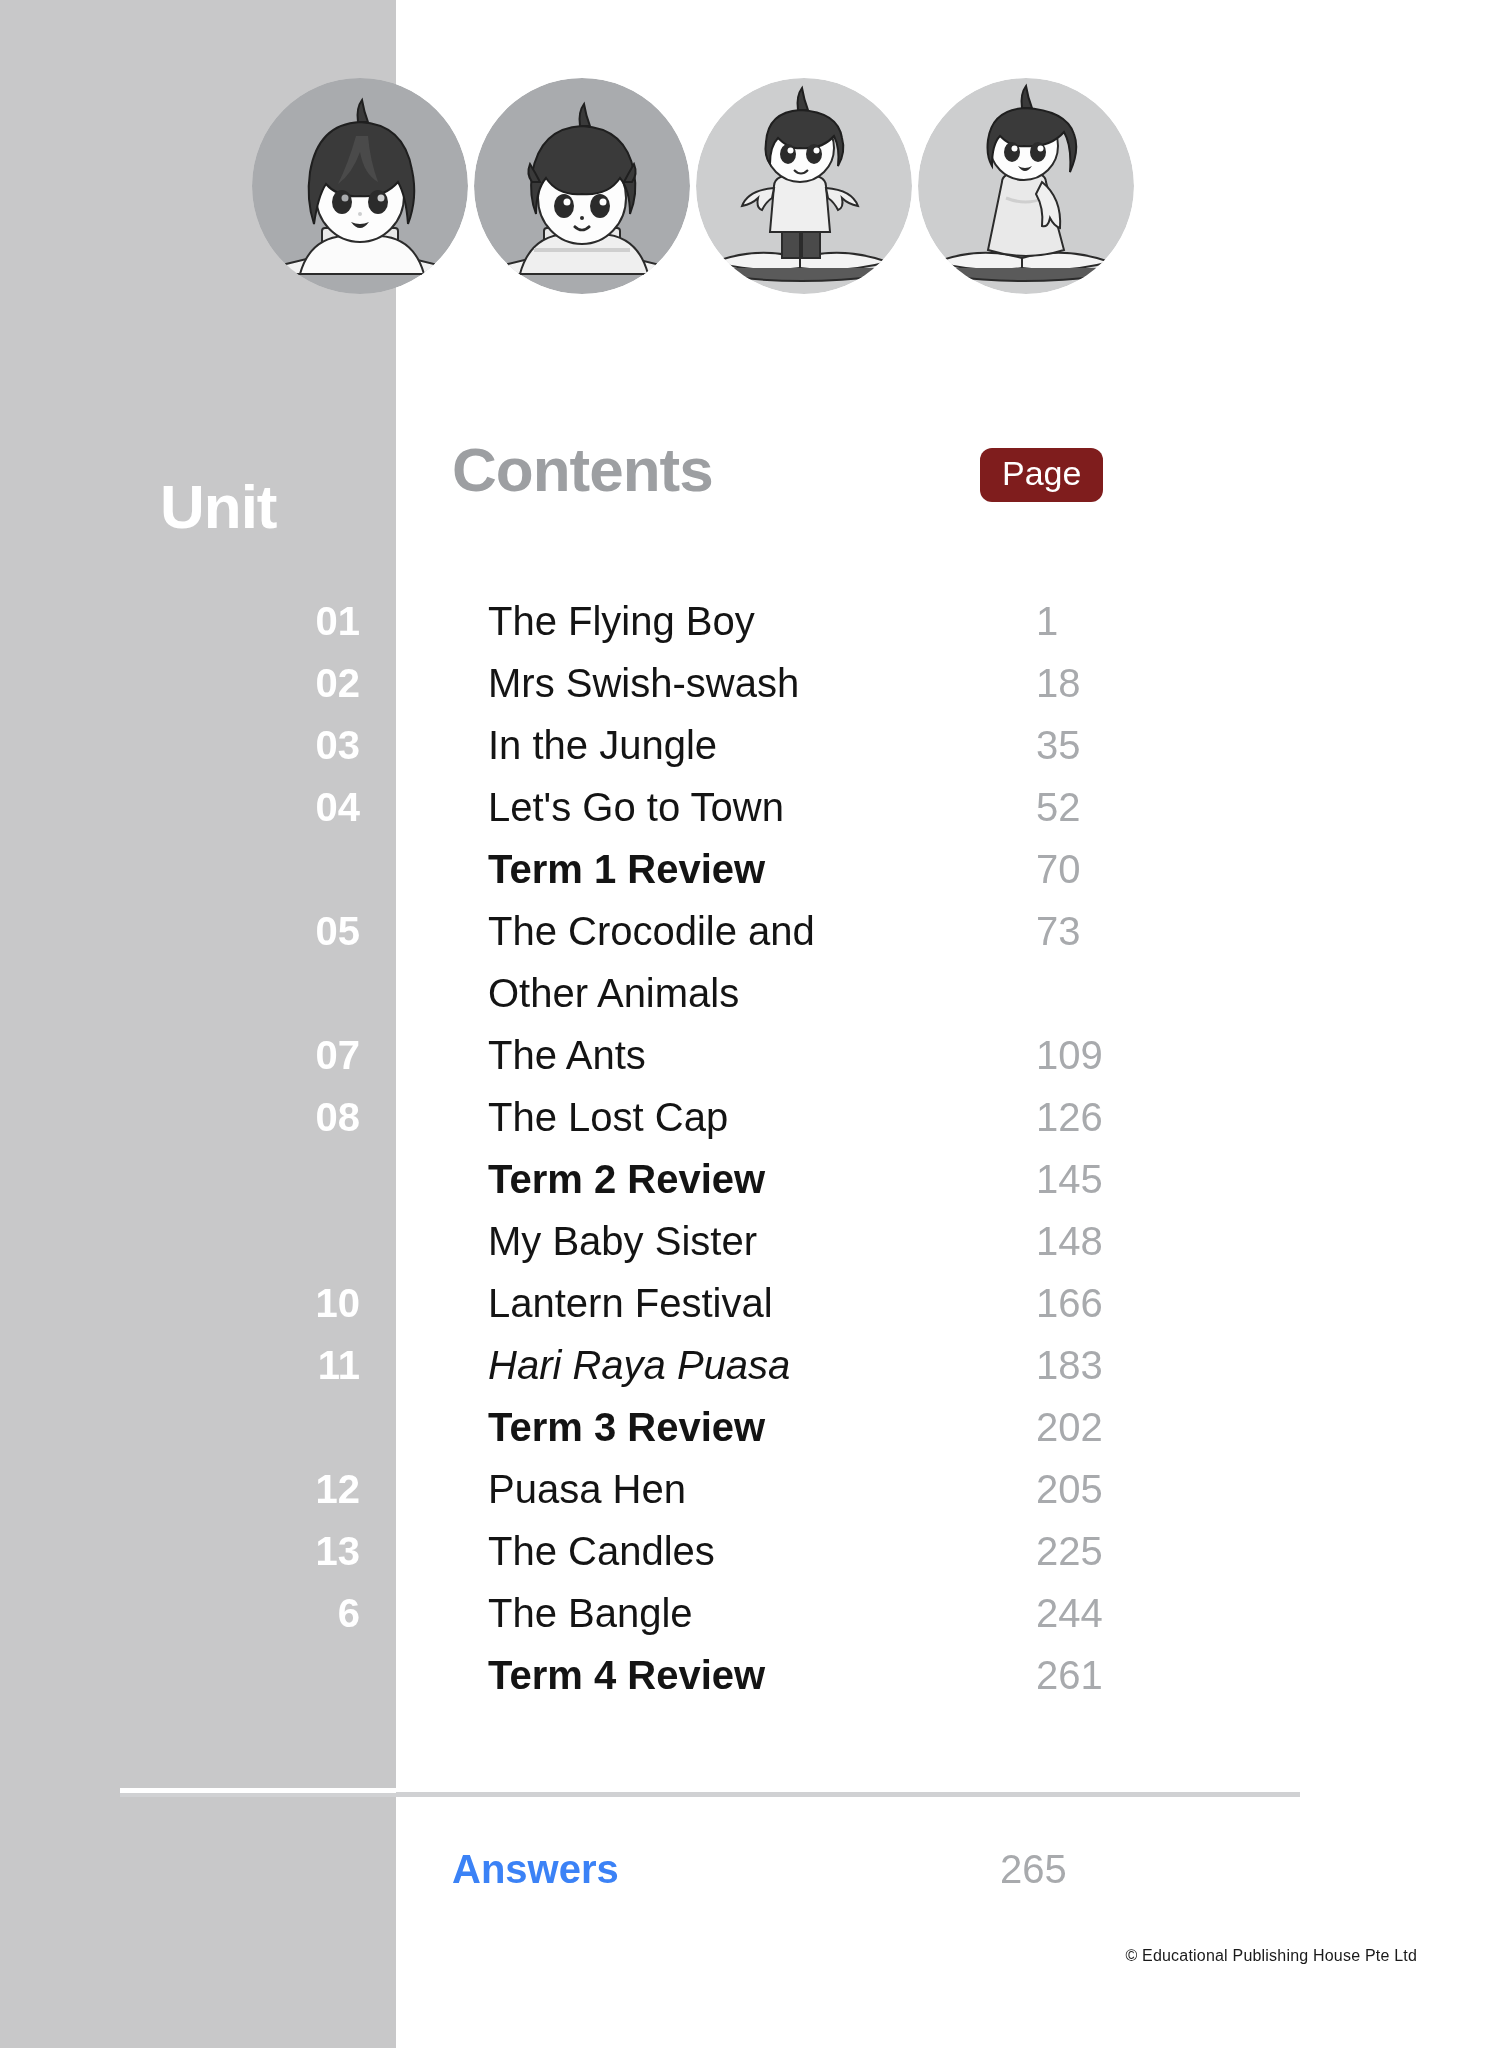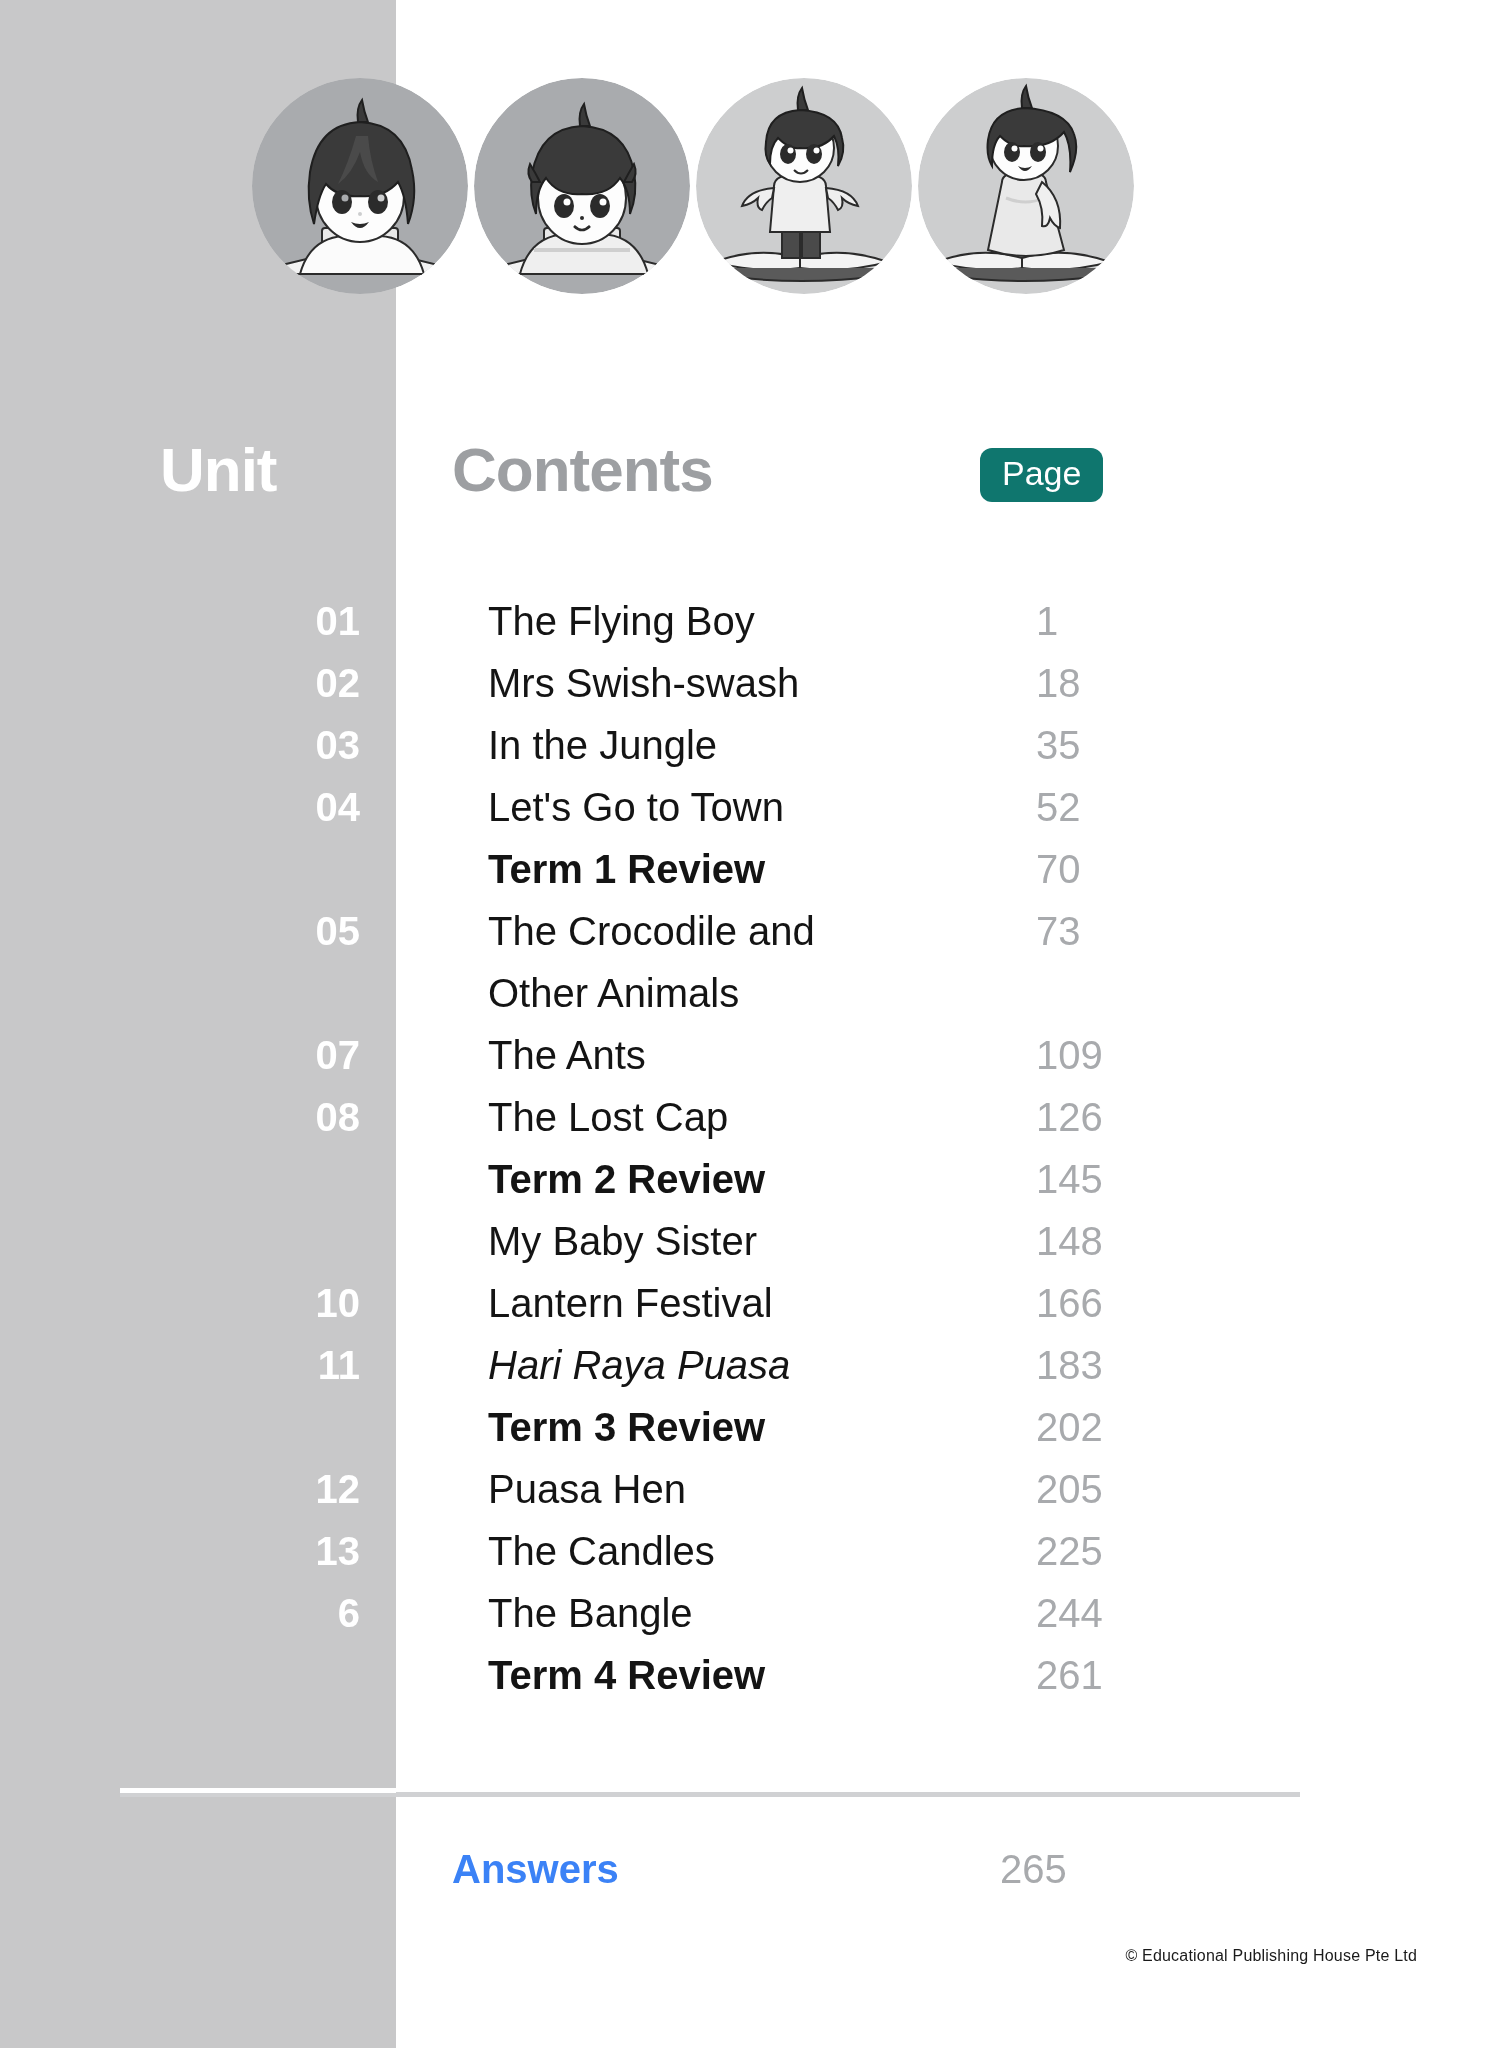--- a/index.html
+++ b/index.html
@@ -295,23 +295,23 @@
       <ellipse cx="94" cy="74" rx="8" ry="10" fill="#2b2b2b"></ellipse>
       <ellipse cx="120" cy="74" rx="8" ry="10" fill="#2b2b2b"></ellipse>
       <circle cx="96.5" cy="70.5" r="3" fill="#ffffff"></circle>
       <circle cx="122.5" cy="70.5" r="3" fill="#ffffff"></circle>
       <path d="M100 88 Q107 98 114 88 Q107 92 100 88 Z" fill="#2b2b2b"></path>
     </svg>
   </div>
 </div>
 
 <div id="header-row">
-  <div id="hdr-unit" style="color: rgb(255, 255, 255);">Unit</div>
+  <div id="hdr-unit" style="color: rgb(255, 255, 255); margin-top: 37px;">Unit</div>
   <div id="hdr-contents" style="color: rgb(157, 159, 162);">Contents</div>
-  <div id="hdr-page-badge" style="background: #0f766e;">Page</div>
+  <div id="hdr-page-badge" style="background: #7f1d1d;">Page</div>
 </div>
 
 <div id="toc">
     <div class="row">
       <div class="cell-unit">01</div>
       <div class="cell-title"><span>The Flying Boy</span></div>
       <div class="cell-page">1</div>
     </div>
     <div class="row">
       <div class="cell-unit">02</div>

